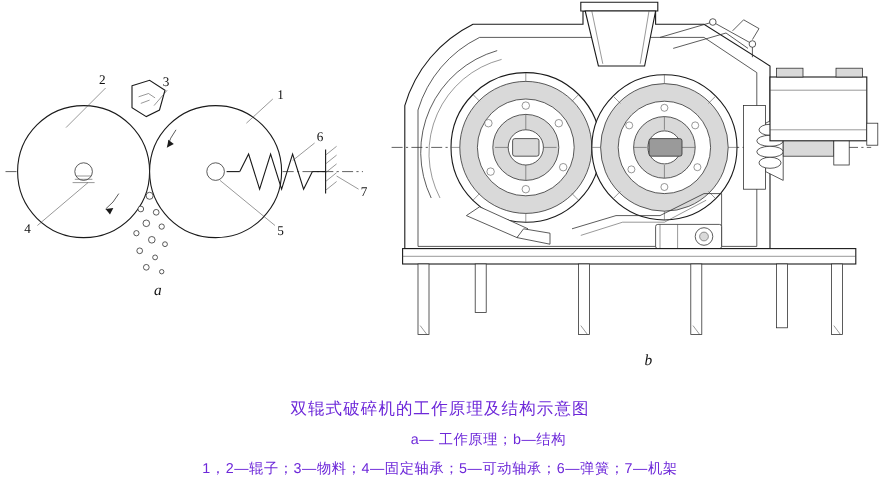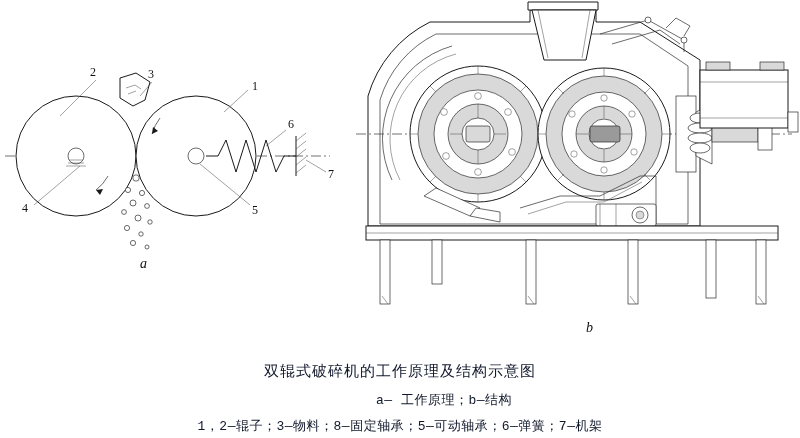--- a/index.html
+++ b/index.html
@@ -22,22 +22,22 @@
     width: 800px;
     height: 438px;
   }
   svg.diagram {
     display: block;
   }
   .cap {
     position: absolute;
     width: 100%;
     text-align: center;
-    font-family: Liberation Mono, monospace;
-    color: #0f172a;
+    font-family: Liberation Sans, sans-serif;
+    color: #6d28d9;
     white-space: nowrap;
   }
   #caption-title {
     top: 362px;
     font-size: 15px;
     letter-spacing: 1px;
   }
   #caption-sub {
     top: 391px;
     font-size: 13px;
@@ -318,14 +318,14 @@
         <rect class="ln-thin fillwhite" x="756" y="240" width="10" height="64"></rect>
         <path class="ln-hair" d="M382 296 L 388 304 M528 296 L 534 304 M630 296 L 636 304 M758 296 L 764 304"></path>
       </g>
 
       <text class="lbl-it" x="586" y="332">b</text>
     </g>
   </svg>
 
   <div class="cap" id="caption-title">双辊式破碎机的工作原理及结构示意图</div>
   <div class="cap" id="caption-sub">a— 工作原理；b—结构</div>
-  <div class="cap" id="caption-legend">1，2—辊子；3—物料；8—固定轴承；5—可动轴承；6—弹簧；7—机架</div>
+  <div class="cap" id="caption-legend">1，2—辊子；3—物料；4—固定轴承；5—可动轴承；6—弹簧；7—机架</div>
 </div>
 
 </body></html>

